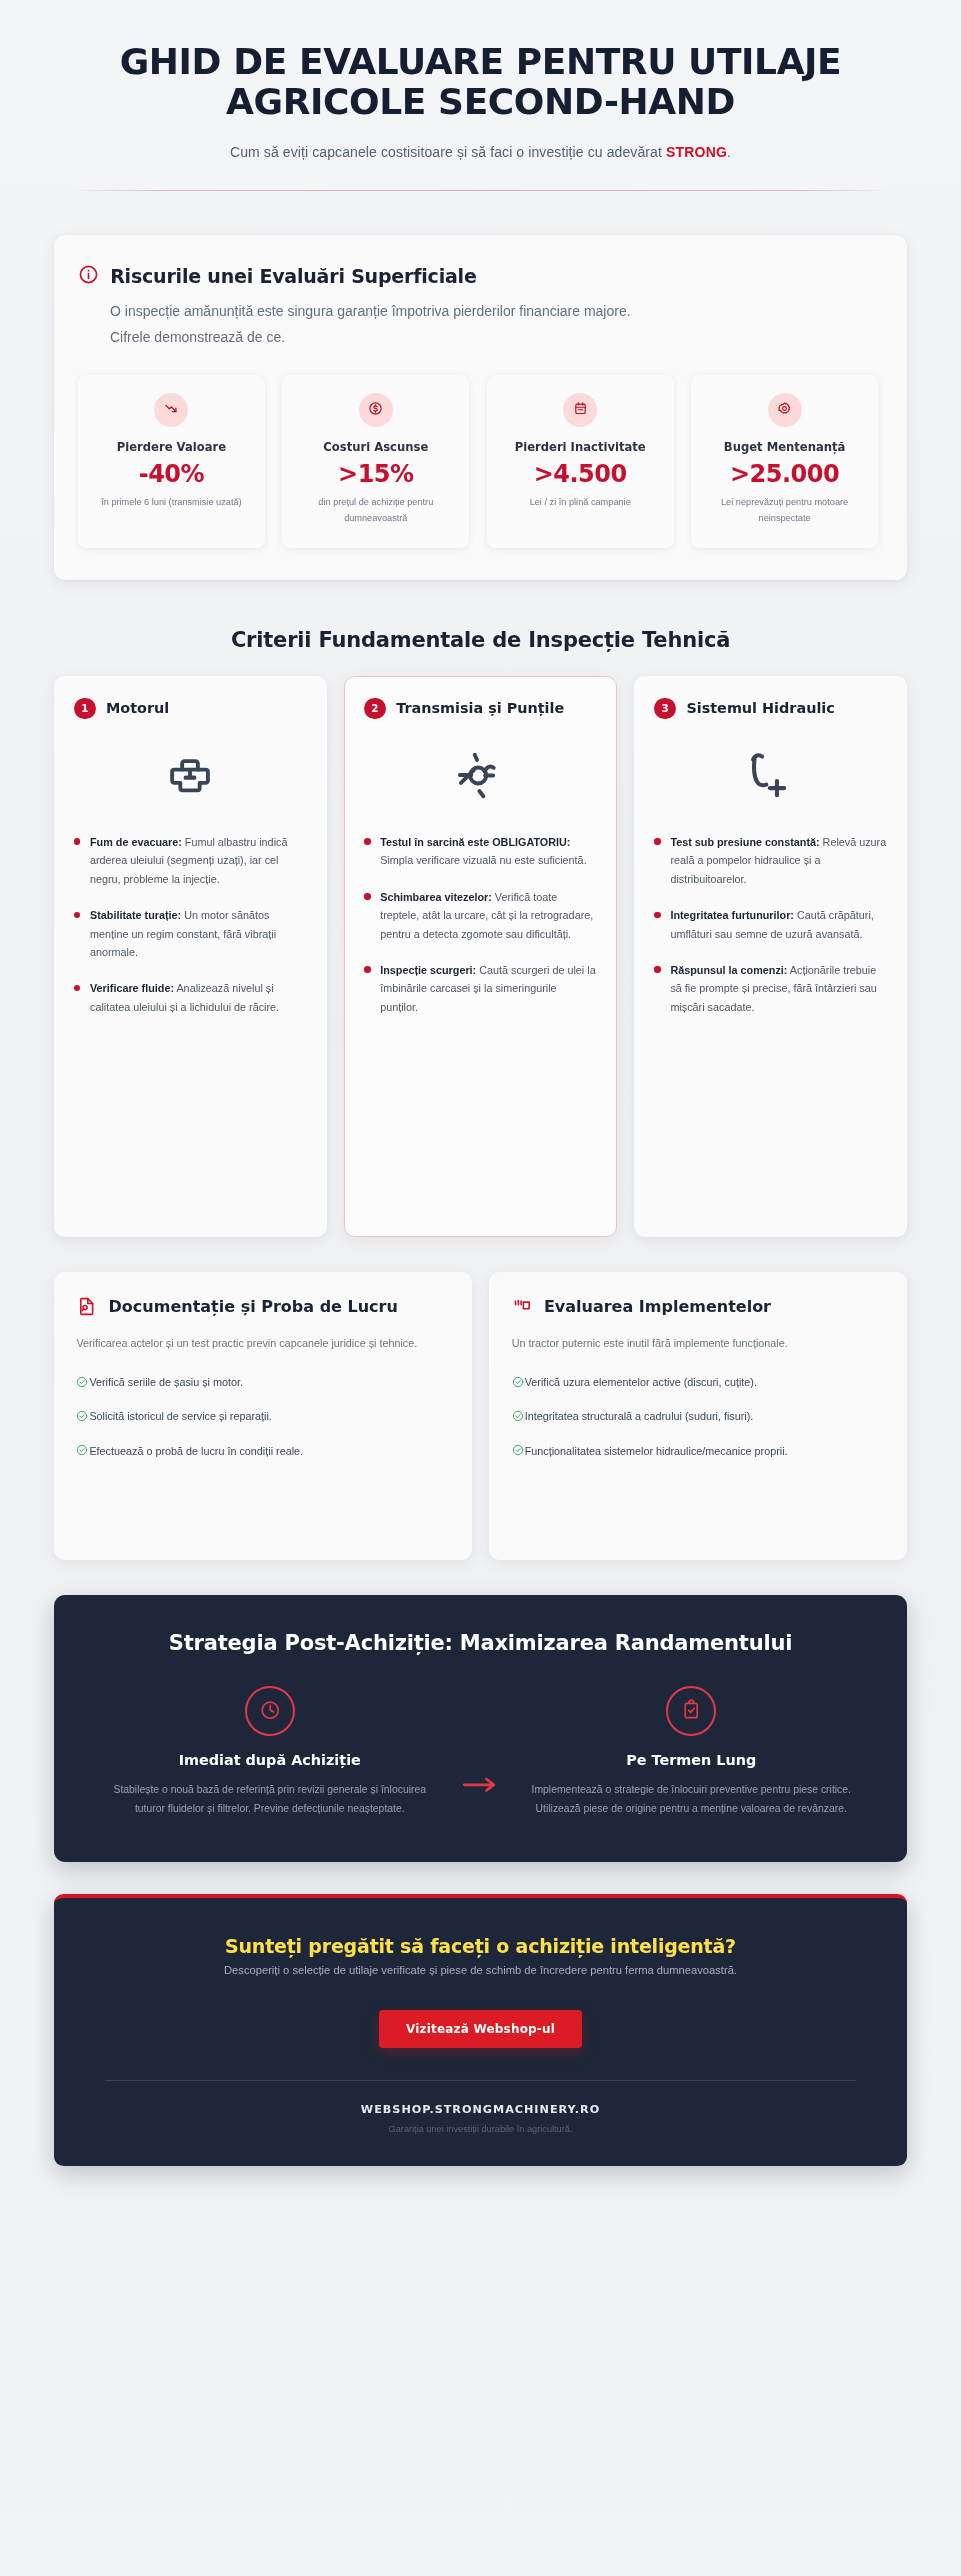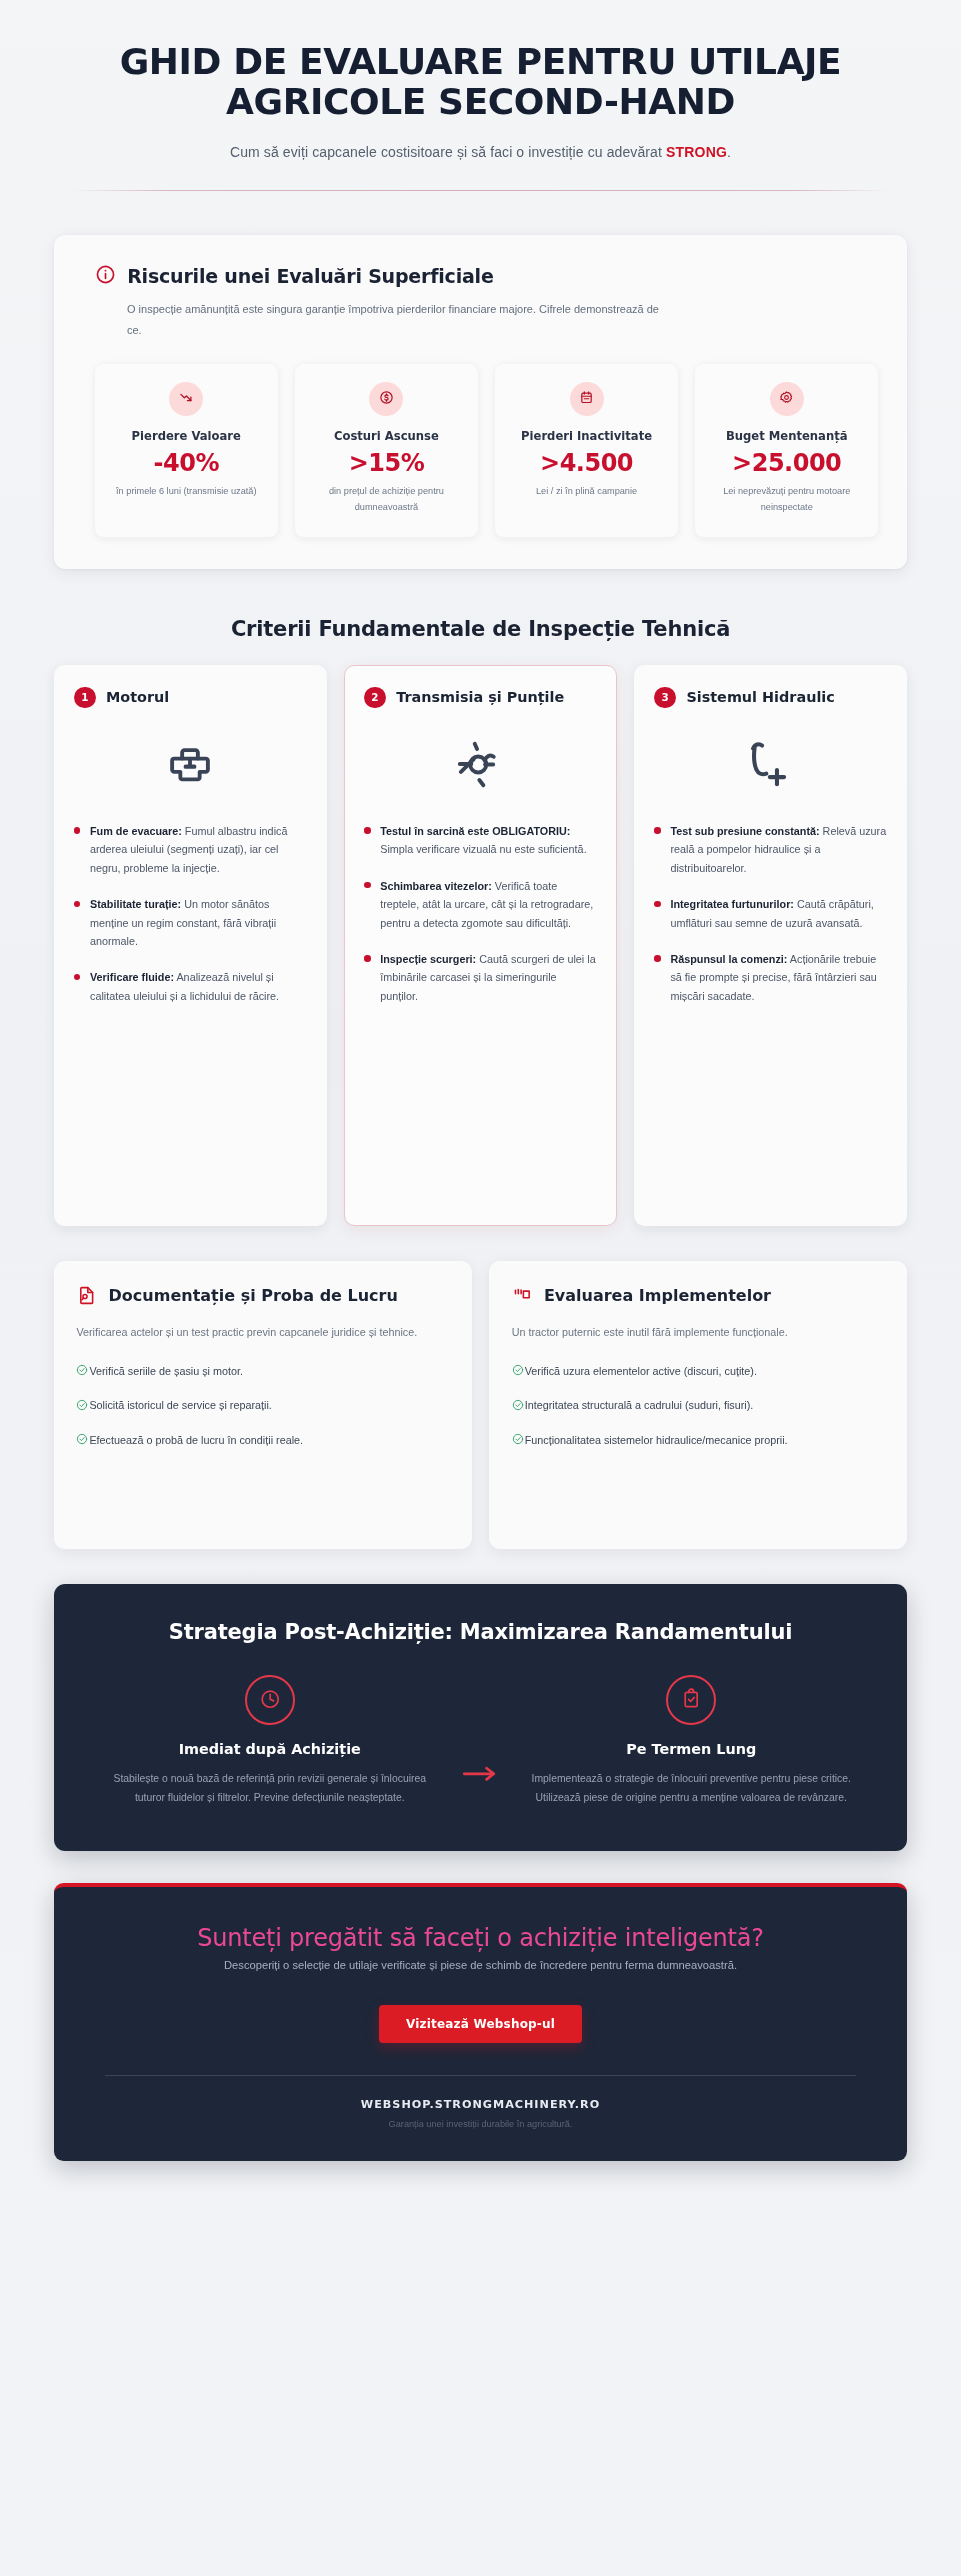--- a/index.html
+++ b/index.html
@@ -57,37 +57,37 @@
   
   .card {
     background: #fafafa;
     border-radius: 11.2px;
     box-shadow: 0 3.2px 14.4px rgba(24,34,56,.07), 0 0.8px 2.4px rgba(24,34,56,.05);
   }
 
   
   .risk-panel {
     margin-top: 44px;
-    padding: 29px 29px 32px 41px;
+    padding: 29px 29px 32px 24px;
   }
 
   .risk-head { display: flex; align-items: center; gap: 11.2px; }
 
   .risk-head h2 {
     font-family: "DejaVu Sans", sans-serif;
     font-size: 19px;
     font-weight: 700;
     color: #1a2233;
     letter-spacing: -0.2px;
   }
 
   .risk-desc {
     margin: 11.2px 0 0 32px;
     max-width: 545px;
-    font-size: 11px;
+    font-size: 14px;
     line-height: 1.85;
     color: #636e7e;
   }
 
   .stat-grid {
     margin-top: 24px;
     display: grid;
     grid-template-columns: repeat(4, 1fr);
     gap: 17.6px;
   }
@@ -322,23 +322,23 @@
     background: #1d2739;
     border-radius: 9.6px;
     border-top: 4px solid #d61524;
     padding: 37px 37px 32px 37px;
     text-align: center;
     box-shadow: 0 8px 24px rgba(16,23,38,.22);
   }
 
   .cta h2 {
     font-family: "DejaVu Sans", sans-serif;
-    font-size: 24px;
-    font-weight: 400;
-    color: #ec4899;
+    font-size: 19px;
+    font-weight: 700;
+    color: #fde047;
     letter-spacing: -0.2px;
   }
 
   .cta-sub {
     margin: 4px auto 0 auto;
     max-width: 657px;
     font-size: 11.2px;
     line-height: 1.75;
     color: #a6b0bf;
   }

